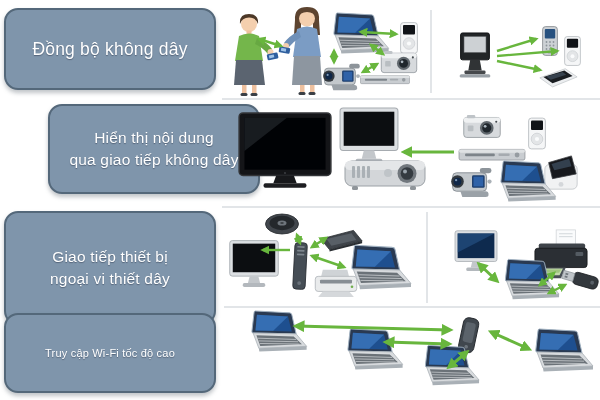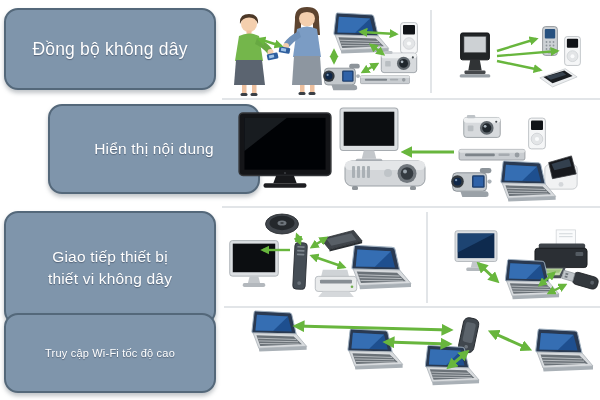--- a/index.html
+++ b/index.html
@@ -28,24 +28,25 @@
 </head>
 <body>
 
 <div id="canvas">
 
   <div class="lbox" id="box1">
     <span class="lline">Đồng bộ không dây</span>
   </div>
   <div class="lbox" id="box2">
     <span class="lline">Hiển thị nội dung</span>
+    <span class="lline">qua giao tiếp  không dây</span>
   </div>
   <div class="lbox" id="box3">
     <span class="lline">Giao tiếp thiết bị</span>
-    <span class="lline">thiết vi không dây</span>
+    <span class="lline">ngoại vi thiết dây</span>
   </div>
   <div class="lbox" id="box4">
     <span class="lline">Truy cập Wi-Fi tốc độ cao</span>
   </div>
 
   <svg id="art" width="600" height="400" viewBox="0 0 600 400">
     <defs>
       <marker id="mA" viewBox="0 0 10 10" refX="7" refY="5" markerWidth="3.8" markerHeight="3.8" orient="auto-start-reverse">
         <path d="M0,0 L10,5 L0,10 z" fill="#68b63d"></path>
       </marker>

